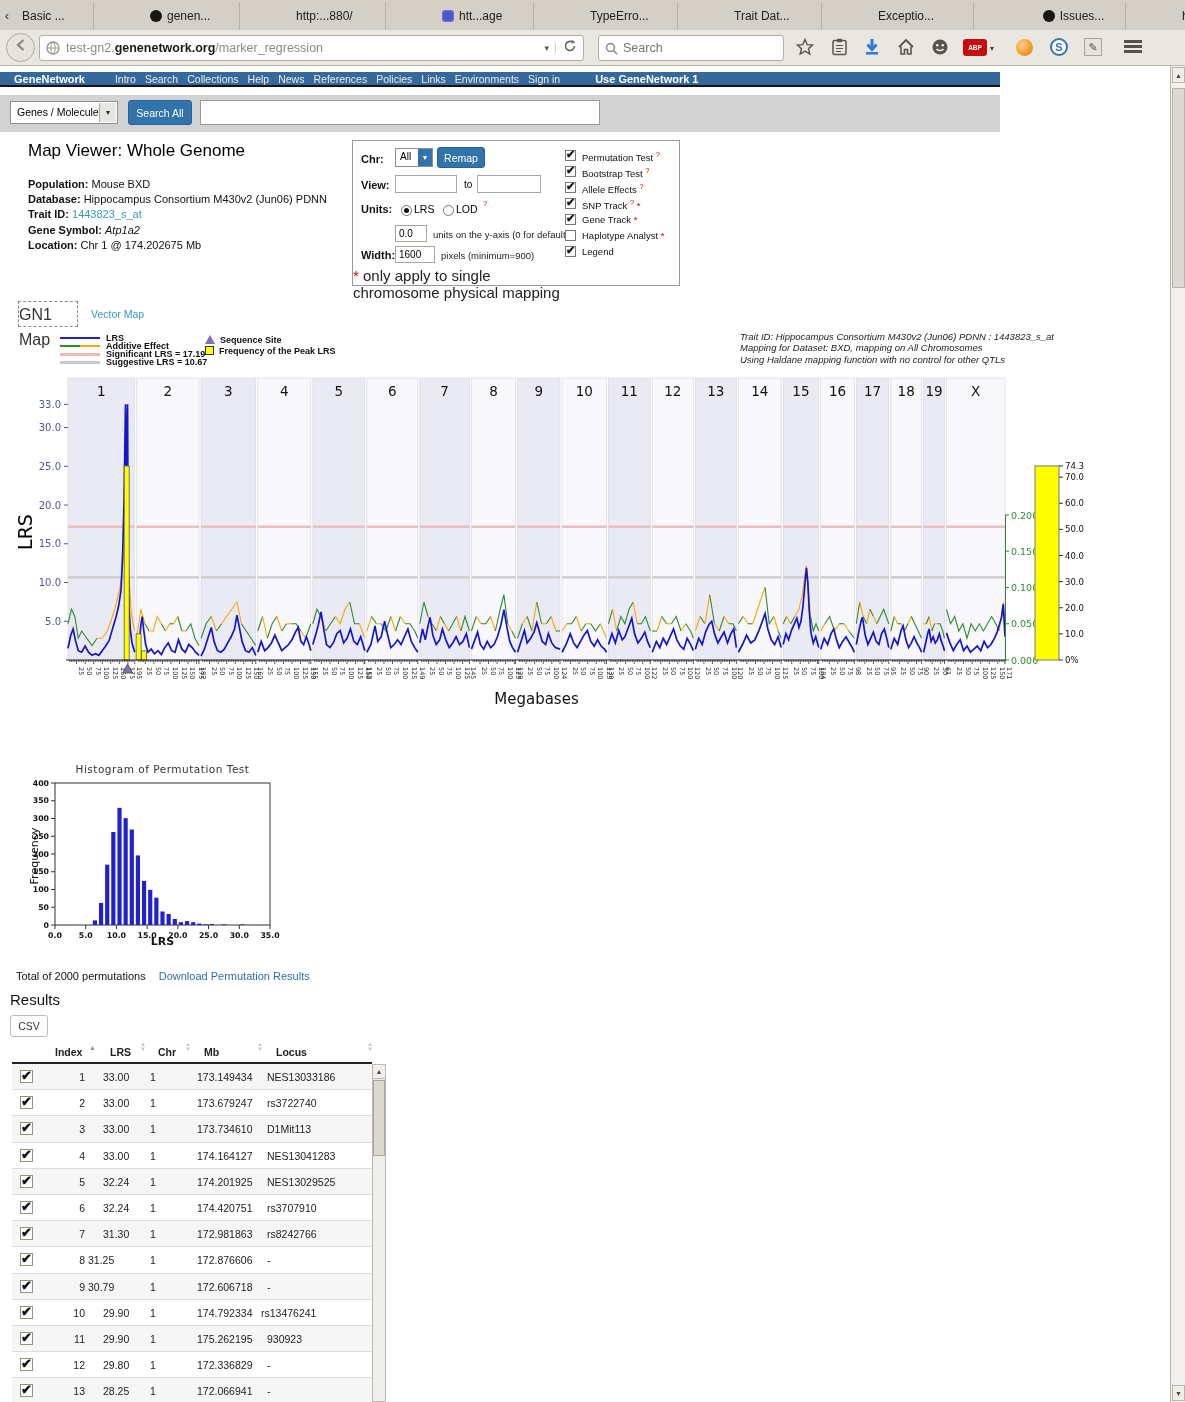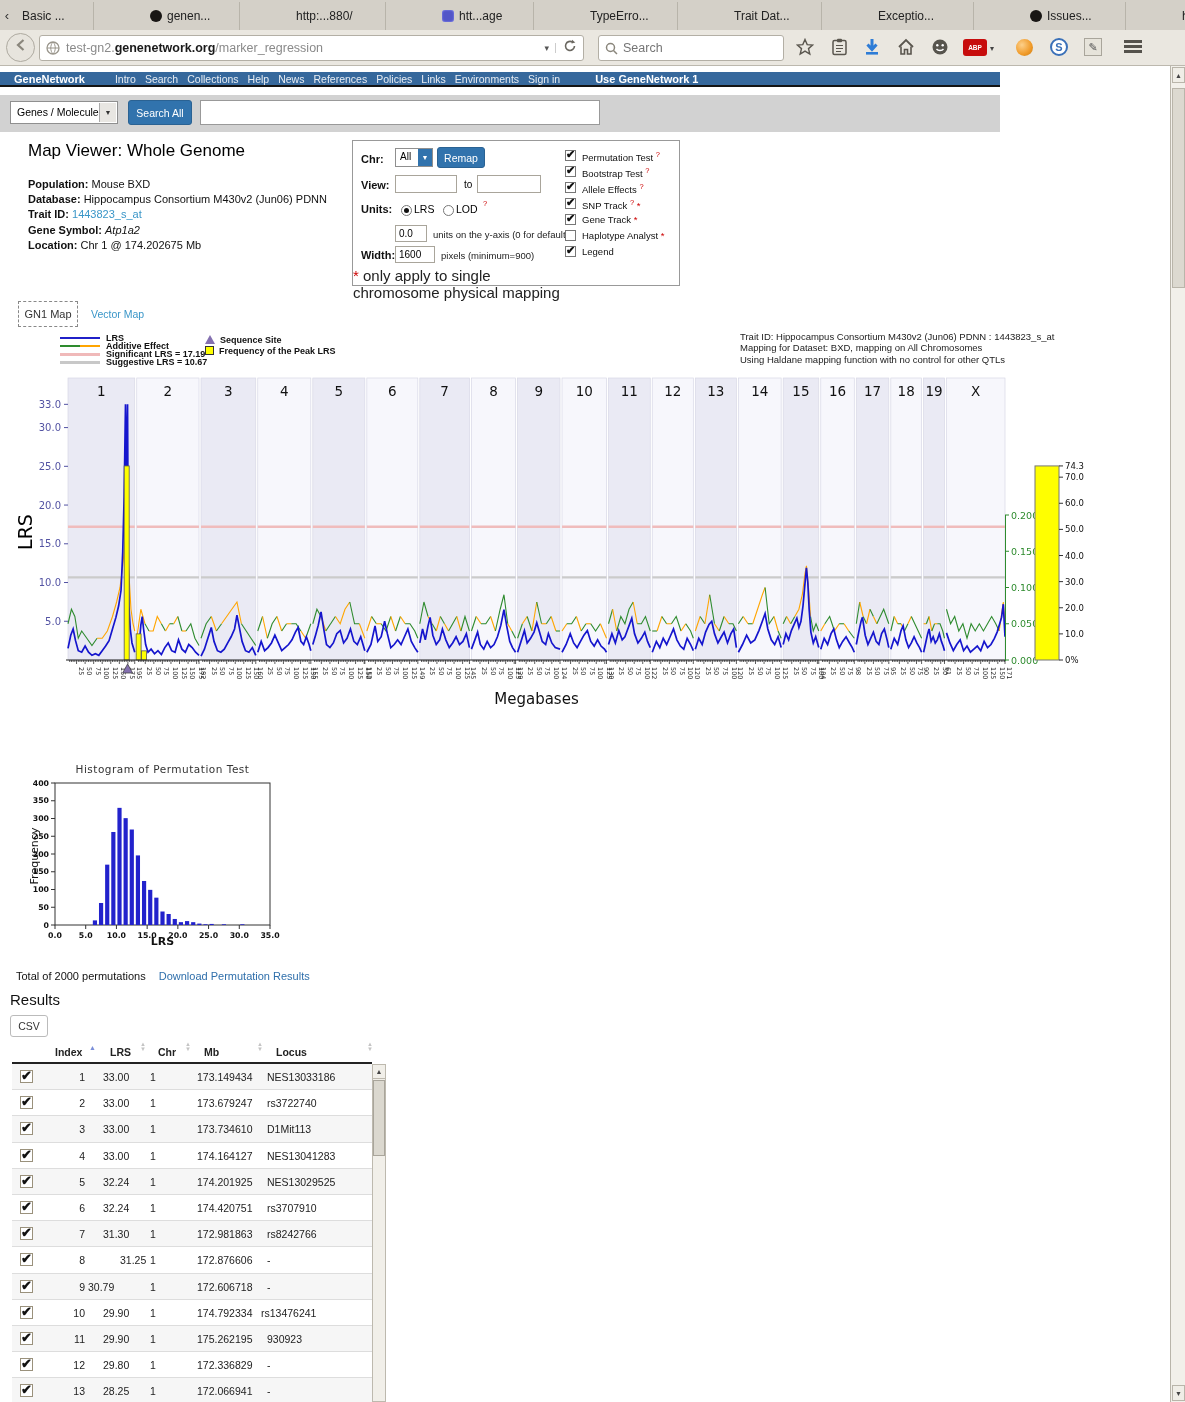--- a/index.html
+++ b/index.html
@@ -90,35 +90,35 @@
   .q { color:#c00; font-size:7.5px; vertical-align:super; }
   .star { color:#c00; }
   .opt-row { position:absolute; left:212px; height:14px; }
   .opt-row .cbx { position:absolute; left:0; top:0; width:11px; height:11px; border:1px solid #777; background:#fff; }
   .opt-row .cbx.on:after { content:"\2714"; position:absolute; left:0; top:-3px; font-size:11px; font-weight:bold; color:#111; }
   .opt-row .ol { position:absolute; left:17px; top:0; font-size:9.5px; white-space:nowrap; color:#111; }
   .footnote { position:absolute; left:0; top:126px; width:210px; text-align:left; font-size:15px; color:#222; }
 
   
   .gn1-tab { position:absolute; left:18px; top:301px; width:60px; height:26px; border:1px dashed #888;
-             text-align:center; line-height:25px; font-size:11px; color:#333; background:#fff; }
+             text-align:left; line-height:25px; font-size:16px; color:#333; background:#fff; }
   .vector-tab { position:absolute; left:91px; top:308px; font-size:10.5px; color:#3a96c8; }
   .legend { position:absolute; left:60px; top:334px; font-size:9px; font-weight:bold; color:#111; }
   .lg-row { height:8px; margin-bottom:0; display:flex; align-items:center; }
   .sw { width:40px; margin-right:6px; flex:none; }
   .sw-lrs { border-top:2px solid #2020c8; }
   .sw-add { height:2px; background:linear-gradient(to right,#2e8b2e 50%,#ffa500 50%); }
   .sw-sig { border-top:3px solid #f0b9b9; }
   .sw-sug { border-top:3px solid #c8c8c8; }
   .legend2 { position:absolute; left:205px; top:334px; font-size:9px; font-weight:bold; color:#111; }
   .legend2 .lg-row { height:11px; }
   .tri { width:0; height:0; border-left:5px solid transparent; border-right:5px solid transparent;
          border-bottom:9px solid #8470b0; margin-right:5px; }
   .ybox { width:9px; height:9px; background:#ffff00; border:1px solid #333; margin-right:5px; }
-  .map-info { position:absolute; left:740px; top:331px; font-size:9.5px; color:#222; line-height:11.4px; }
+  .map-info { position:absolute; left:740px; top:331px; font-size:9.5px; color:#222; line-height:11.4px;font-style:italic; }
 
   
   #chartSvg { position:absolute; left:0; top:0; width:1185px; height:1402px; pointer-events:none; }
   .note { position:absolute; left:16px; top:728px; width:1010px; font-size:10.5px; color:#111; }
 
   
   .perm-line { position:absolute; left:16px; top:970px; font-size:11px; color:#111; }
   .perm-line a { color:#2f6fab; margin-left:10px; text-decoration:none; }
   .results-h { position:absolute; left:10px; top:991px; font-size:15px; font-weight:400; color:#111; }
   .csv-btn { position:absolute; left:10px; top:1015px; width:38px; height:22px; background:#fff;
@@ -167,21 +167,21 @@
         </div>
         <div class="tab" style="width: 96px;">
           <span>TypeErro...</span>
         </div>
         <div class="tab" style="width: 96px;">
           <span>Trait Dat...</span>
         </div>
         <div class="tab" style="width: 104px;">
           <span>Exceptio...</span>
         </div>
-        <div class="tab" style="width: 104px;">
+        <div class="tab" style="width: 104px; justify-content: center;">
           <span class="ticon gh"></span>
           <span>Issues...</span>
         </div>
         <div class="tab" style="width: 100px;">
           <span>https...r.md</span>
         </div>
         <div class="tab" style="width: 96px;">
           <span>Trait Dat...</span>
         </div>
         <div class="tab active" style="width: 108px;">
@@ -1453,21 +1453,21 @@
         <span class="cb13"></span>
         <span class="cell" style="left: 30px; width: 43px; text-align: right;">7</span>
         <span class="cell" style="left: 91px;">31.30</span>
         <span class="cell" style="left: 138px;">1</span>
         <span class="cell" style="left: 185px;">172.981863</span>
         <span class="cell" style="left: 255px;">rs8242766</span>
       </div>
       <div class="t-row" style="top: 205.4px;">
         <span class="cb13"></span>
         <span class="cell" style="left: 30px; width: 43px; text-align: right;">8</span>
-        <span class="cell" style="left: 108px;">31.25</span>
+        <span class="cell" style="left: 76px;">31.25</span>
         <span class="cell" style="left: 138px;">1</span>
         <span class="cell" style="left: 185px;">172.876606</span>
         <span class="cell" style="left: 255px;">-</span>
       </div>
       <div class="t-row odd" style="top: 231.6px;">
         <span class="cb13"></span>
         <span class="cell" style="left: 30px; width: 43px; text-align: right;">9</span>
         <span class="cell" style="left: 76px;">30.79</span>
         <span class="cell" style="left: 138px;">1</span>
         <span class="cell" style="left: 185px;">172.606718</span>

